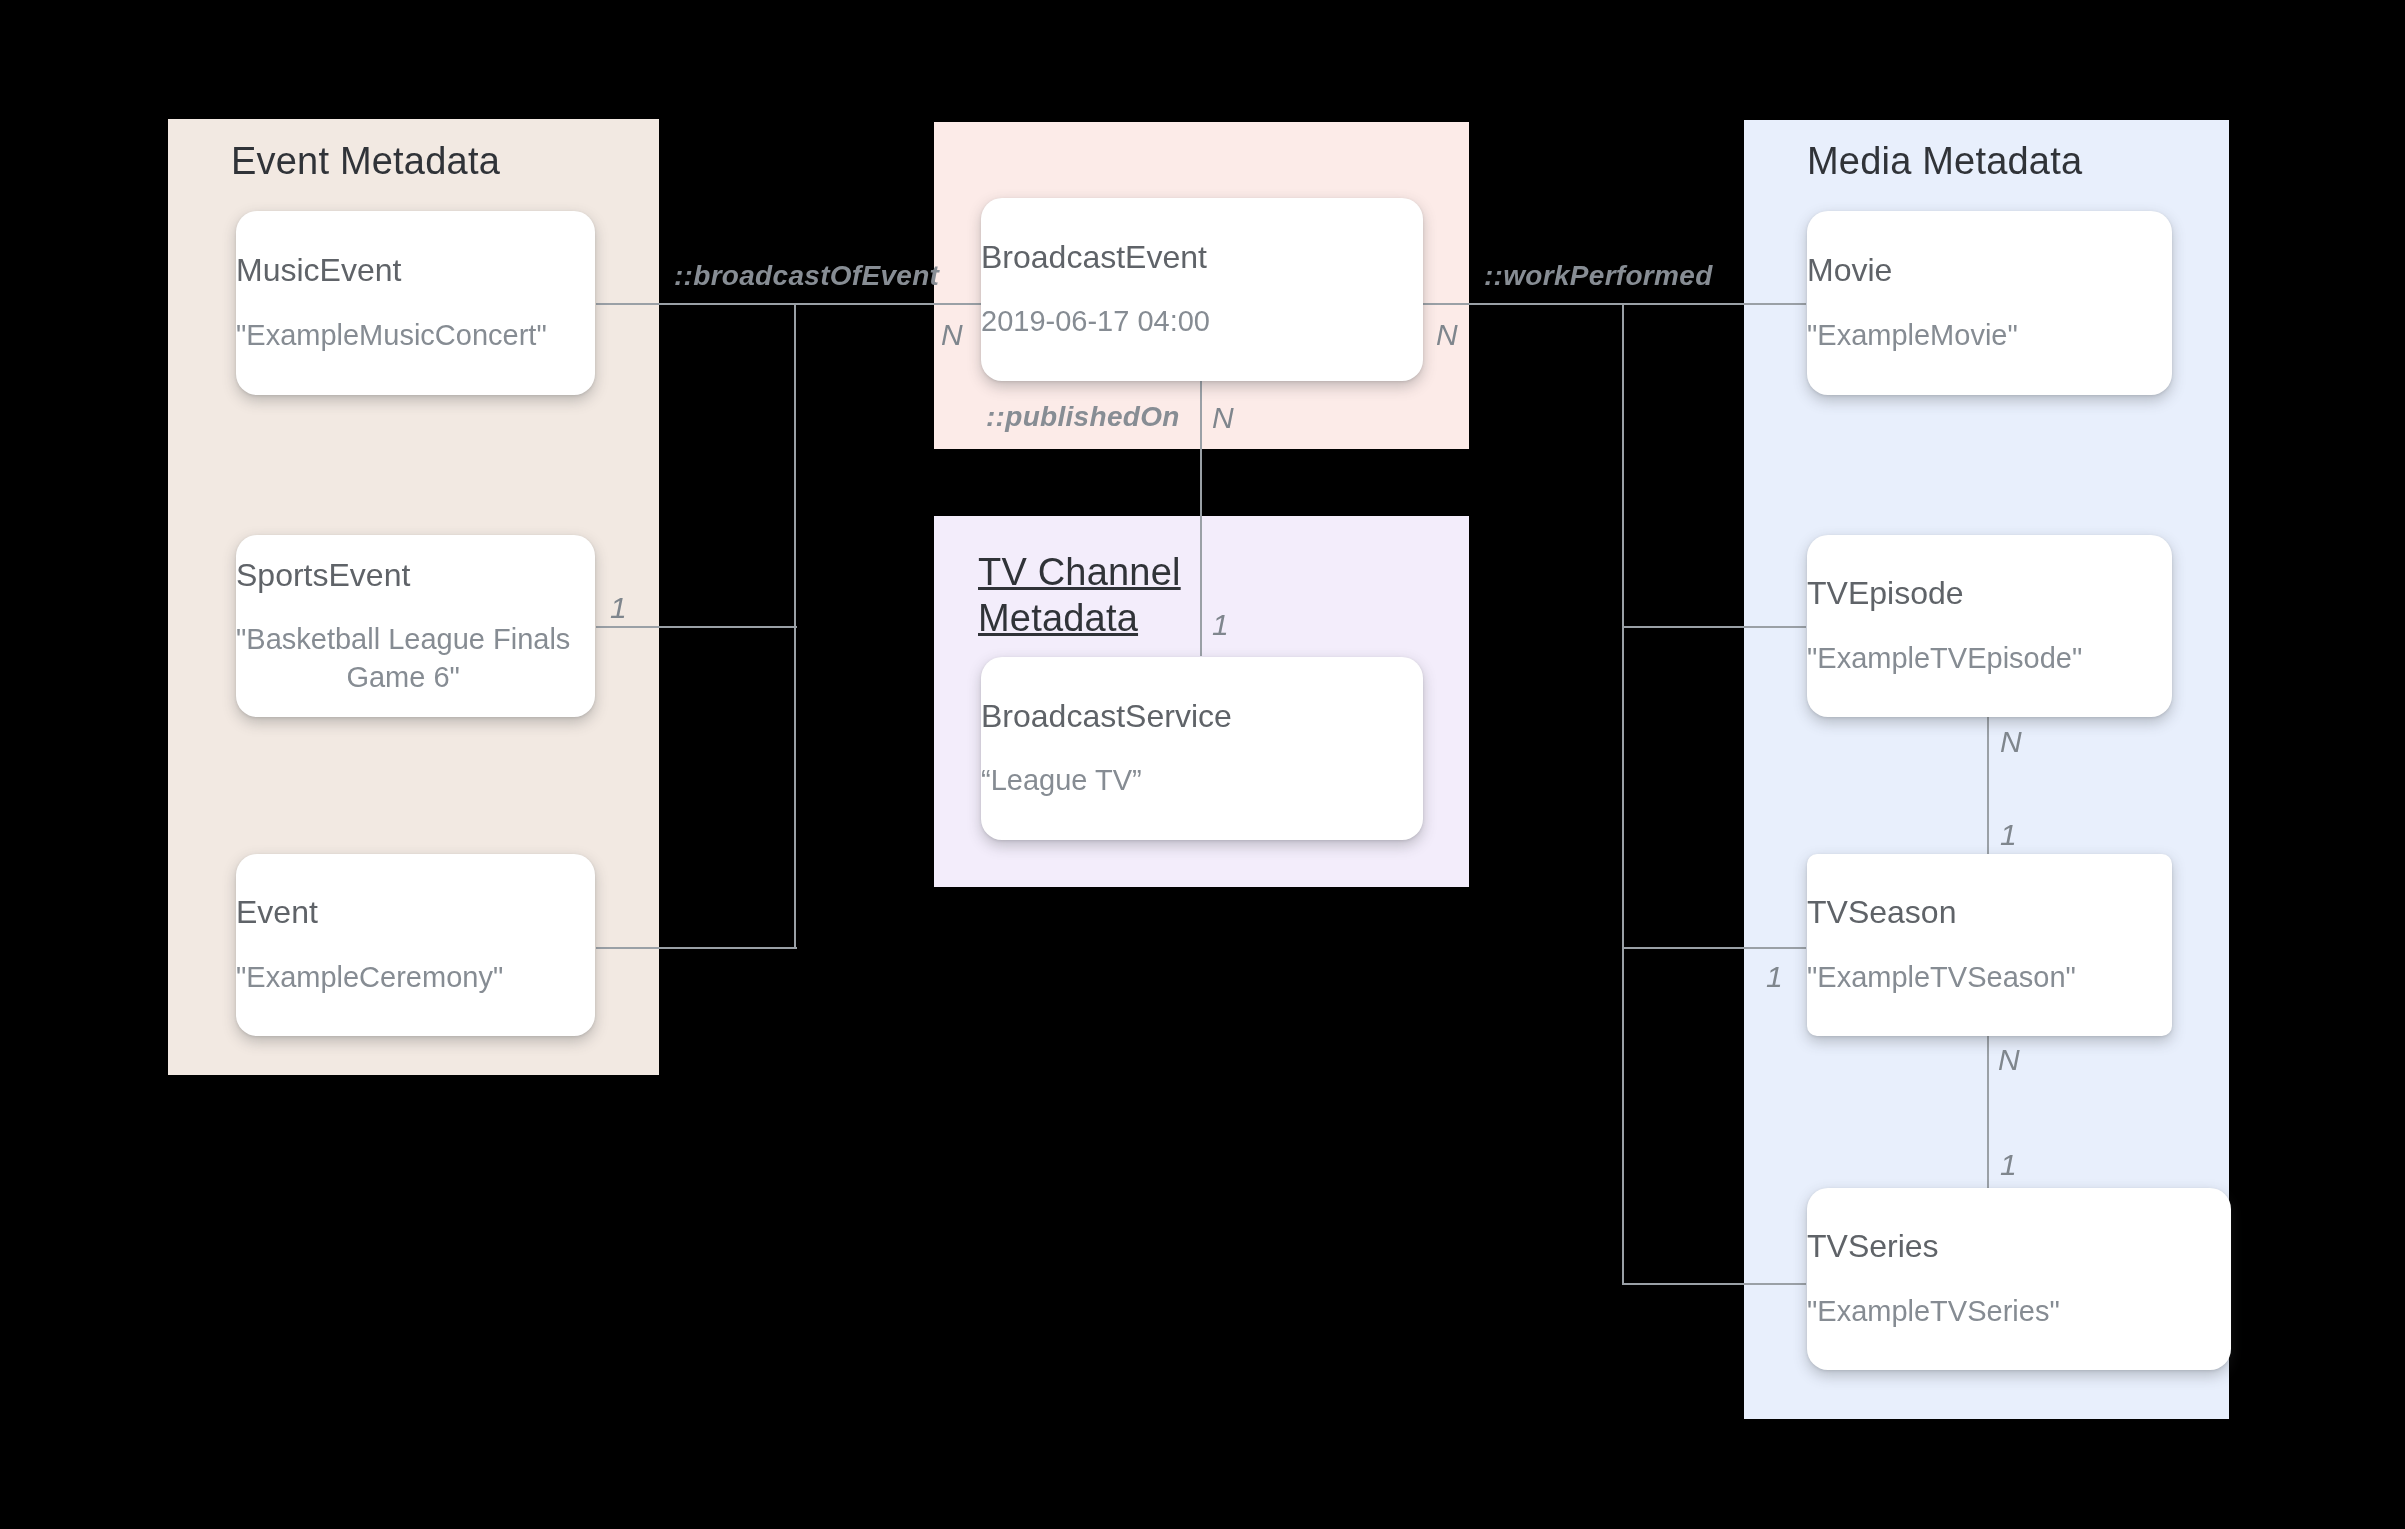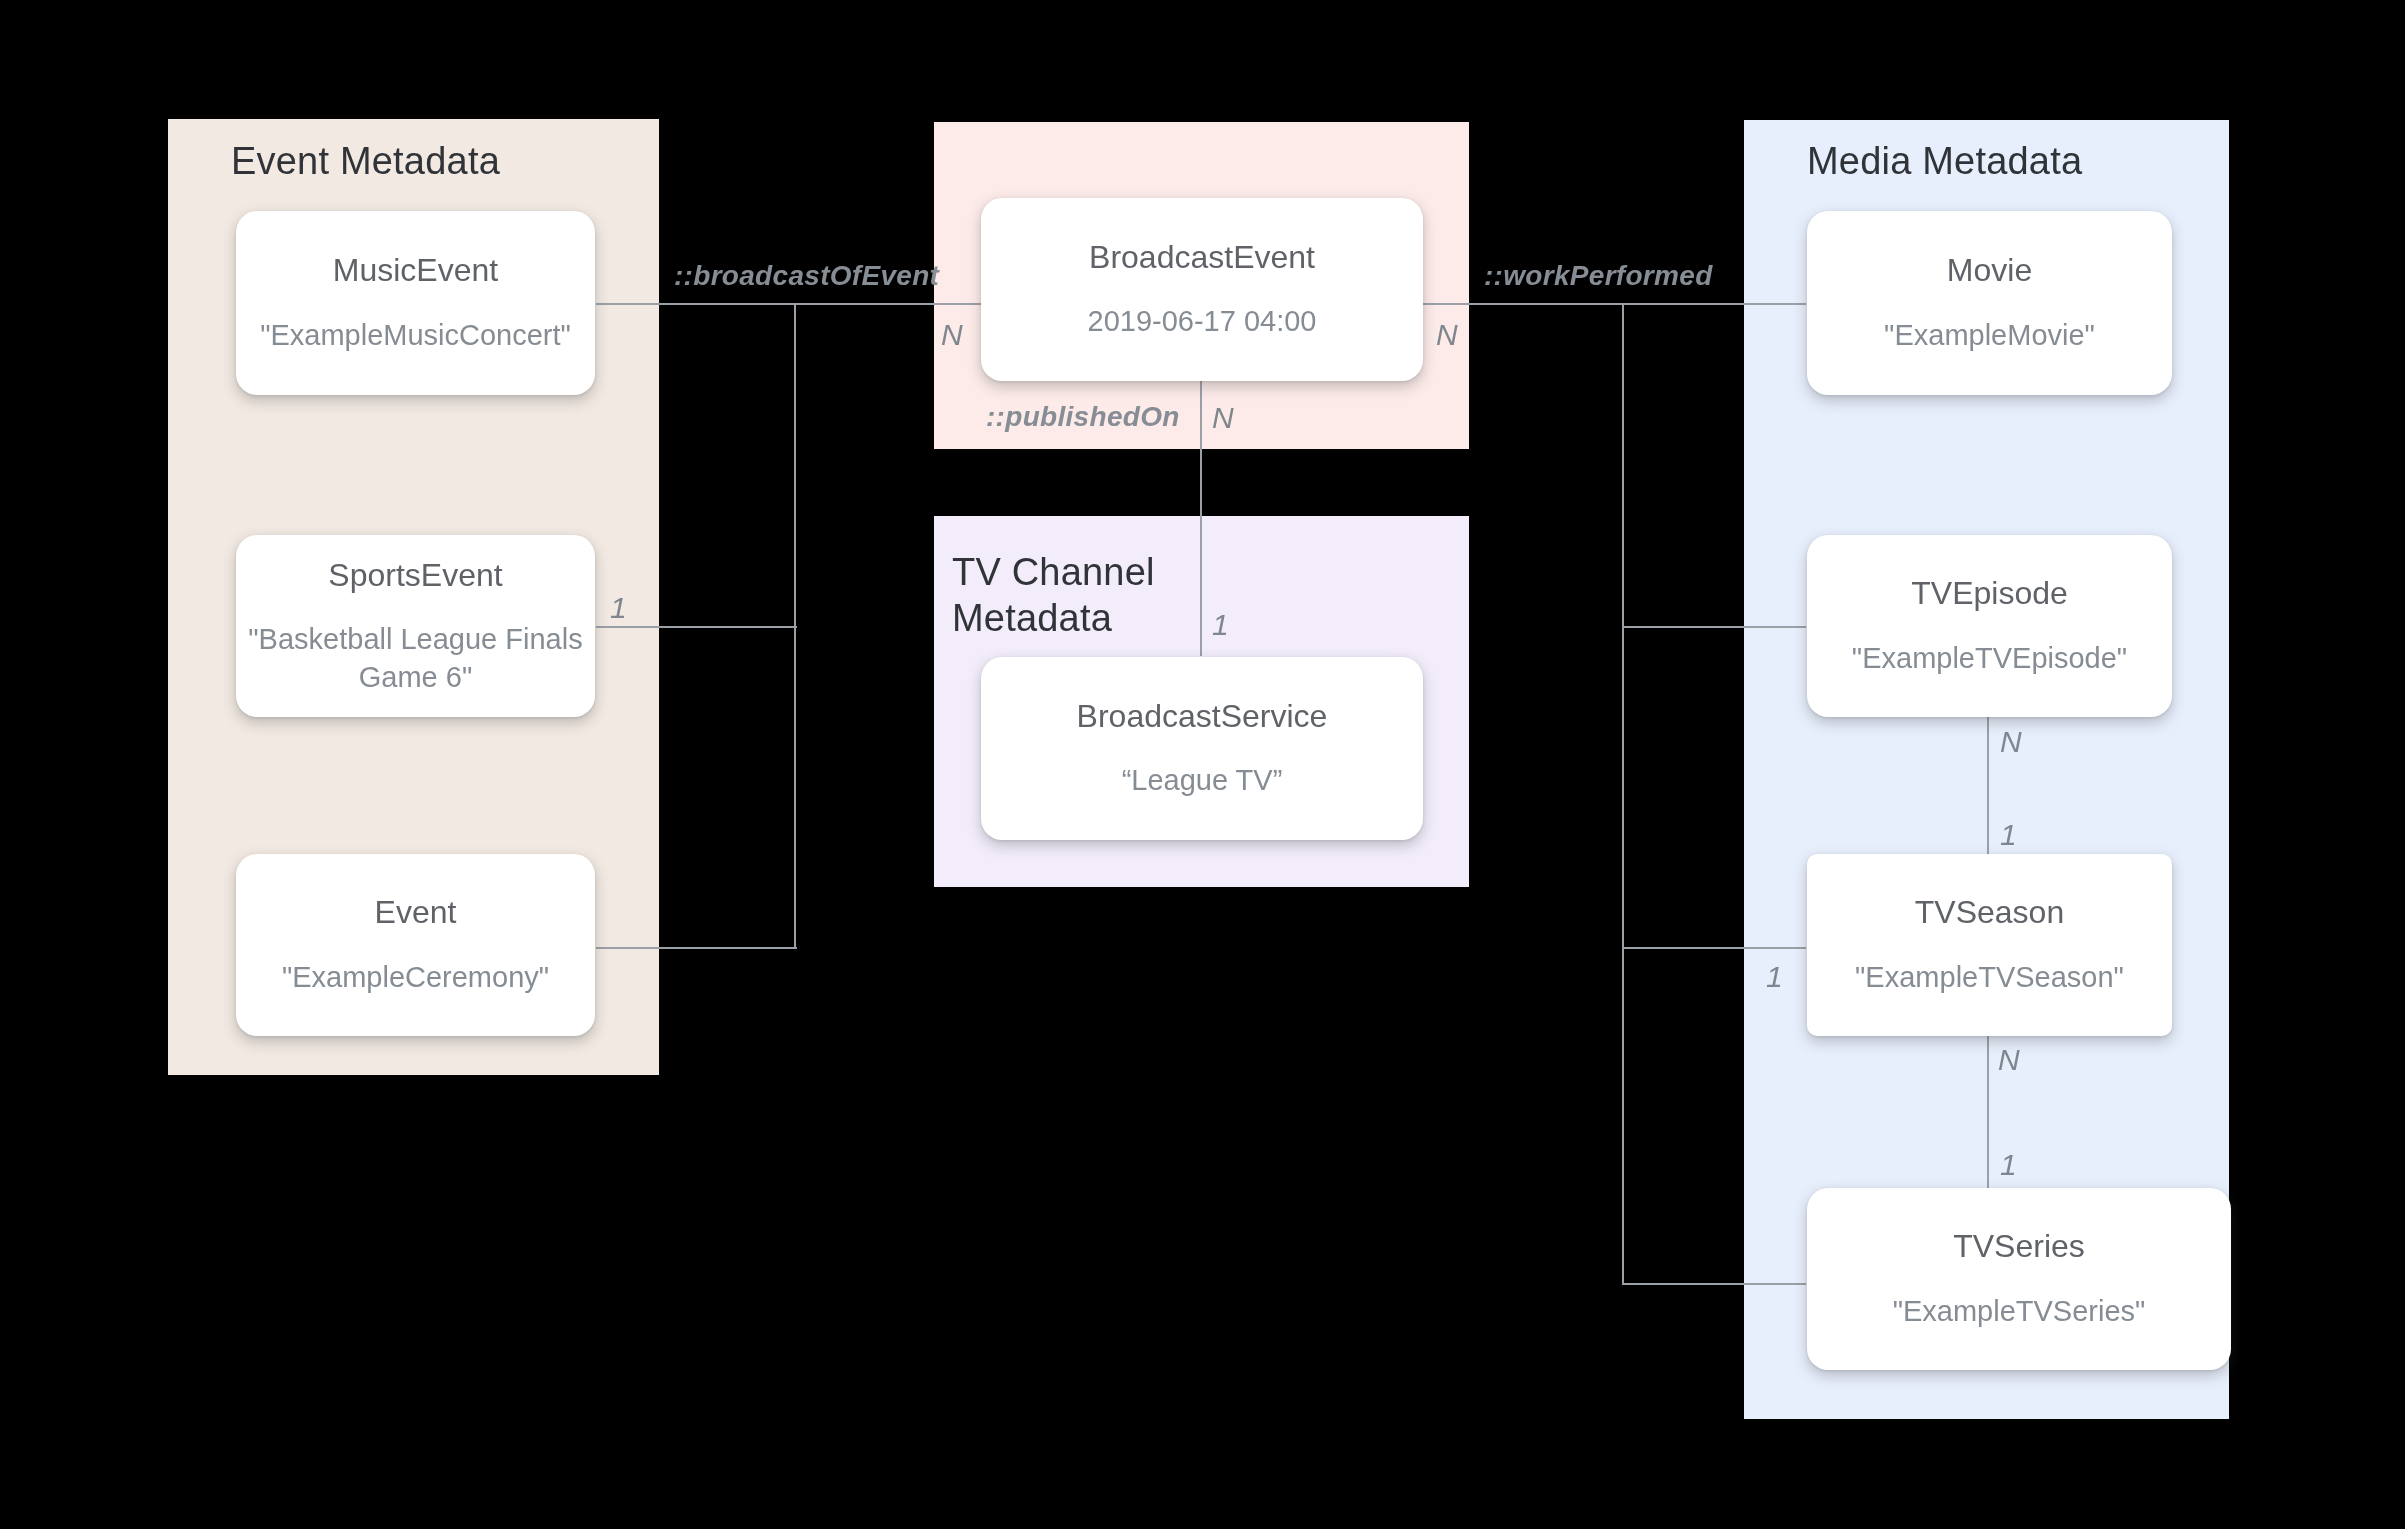--- a/index.html
+++ b/index.html
@@ -8,21 +8,21 @@
     font-family:"Liberation Sans", sans-serif;
   }
   .panel{position:absolute;}
   .panel-title{
     position:absolute;font-size:38px;font-weight:400;color:#303338;
     line-height:1.22;letter-spacing:0.2px;white-space:pre-line;
   }
   .card{
     position:absolute;background:#ffffff;border-radius:21px;
     box-shadow:0 5.7px 13.4px rgba(60,64,67,.28), 0 1px 2.9px rgba(60,64,67,.15);
-    display:flex;flex-direction:column;align-items:center;justify-content:center;
+    display:flex;flex-direction:column;align-items:flex-start;justify-content:center;
     gap:27px;text-align:center;
   }
   .card-name{font-size:32px;color:#5f6368;line-height:1.2;}
   .card-value{font-size:29px;color:#868c93;line-height:1.3;white-space:pre-line;}
   .edge{position:absolute;background:#9aa0a6;}
   .edge.h{height:1.9px;}
   .edge.v{width:1.9px;}
   .rel-label{
     position:absolute;font-size:28px;font-style:italic;font-weight:bold;
     color:#878d94;letter-spacing:0.3px;
@@ -36,21 +36,21 @@
 <body>
 
 <div class="canvas">
 
   <div class="panel" style="left:168px;top:119px;width:491px;height:956px;background:#f2e9e2;"></div>
   <div class="panel" style="left:934px;top:122px;width:535px;height:327px;background:#fcebe8;"></div>
   <div class="panel" style="left:934px;top:516px;width:535px;height:371px;background:#f3edfb;"></div>
   <div class="panel" style="left:1744px;top:120px;width:485px;height:1299px;background:#e8effc;"></div>
 
   <div class="panel-title" style="left:231px;top:138px;">Event Metadata</div>
-  <div class="panel-title" style="left:952px;top:549px;">TV Channel
+  <div class="panel-title" style="left:978px;top:549px;text-decoration:underline;">TV Channel
 Metadata</div>
   <div class="panel-title" style="left:1807px;top:138px;">Media Metadata</div>
 
   <div class="edge h" style="left:596px;top:303px;width:385px;"></div>
   <div class="edge h" style="left:1422px;top:303px;width:384px;"></div>
   <div class="edge h" style="left:596px;top:626px;width:201px;"></div>
   <div class="edge h" style="left:596px;top:947px;width:201px;"></div>
   <div class="edge v" style="left:794px;top:303px;height:646px;"></div>
   <div class="edge v" style="left:1200px;top:380px;height:276px;"></div>
   <div class="edge v" style="left:1622px;top:303px;height:982px;"></div>

